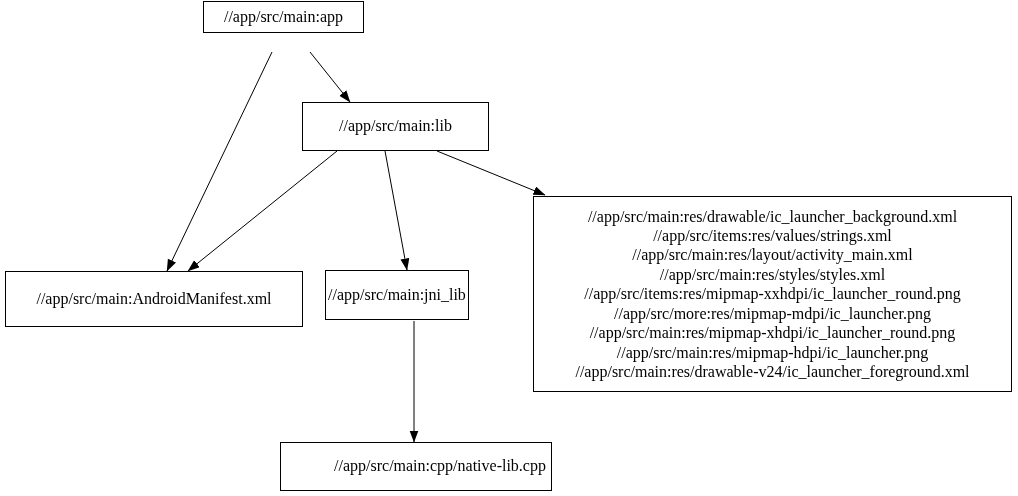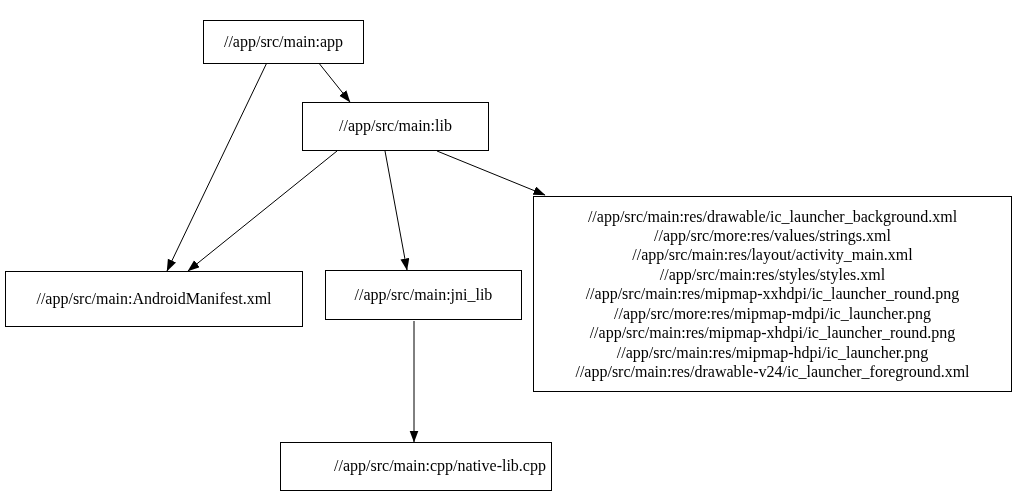--- a/index.html
+++ b/index.html
@@ -34,24 +34,24 @@
     font-size: 16px;
     line-height: 1.15;
     text-align: center;
     white-space: nowrap;
   }
   .node.multi {
     flex-direction: column;
     line-height: 19.4px;
     white-space: nowrap;
   }
-  #node-app        { left: 203px; top: 20px;   width: 161px; height: 44px; }
+  #node-app        { left: 203px; top: 1px;   width: 161px; height: 32px; }
   #node-lib        { left: 302px; top: 102px; width: 187px; height: 49px; }
   #node-manifest   { left: 5px;   top: 271px; width: 298px; height: 56px; }
-  #node-jni-lib    { left: 325px; top: 270px; width: 197px; height: 50px; }
+  #node-jni-lib    { left: 325px; top: 270px; width: 144px; height: 50px; }
   #node-res        { left: 533px; top: 196px; width: 479px; height: 196px; }
   #node-native     { left: 280px; top: 442px; width: 272px; height: 49px; padding-left: 48px; }
 </style>
 </head>
 <body>
 
 <div class="canvas">
 
   <svg class="edge-layer" width="1018" height="496" viewBox="0 0 1018 496" xmlns="http://www.w3.org/2000/svg">
     <defs>
@@ -78,24 +78,24 @@
   <div class="node" id="node-manifest">
     <span>//app/src/main:AndroidManifest.xml</span>
   </div>
 
   <div class="node" id="node-jni-lib">
     <span>//app/src/main:jni_lib</span>
   </div>
 
   <div class="node multi" id="node-res">
     <div>//app/src/main:res/drawable/ic_launcher_background.xml</div>
-    <div>//app/src/more:res/values/strings.xml</div>
+    <div>//app/src/items:res/values/strings.xml</div>
     <div>//app/src/main:res/layout/activity_main.xml</div>
     <div>//app/src/main:res/styles/styles.xml</div>
-    <div>//app/src/main:res/mipmap-xxhdpi/ic_launcher_round.png</div>
+    <div>//app/src/items:res/mipmap-xxhdpi/ic_launcher_round.png</div>
     <div>//app/src/more:res/mipmap-mdpi/ic_launcher.png</div>
     <div>//app/src/main:res/mipmap-xhdpi/ic_launcher_round.png</div>
     <div>//app/src/main:res/mipmap-hdpi/ic_launcher.png</div>
     <div>//app/src/main:res/drawable-v24/ic_launcher_foreground.xml</div>
   </div>
 
   <div class="node" id="node-native">
     <span>//app/src/main:cpp/native-lib.cpp</span>
   </div>
 

